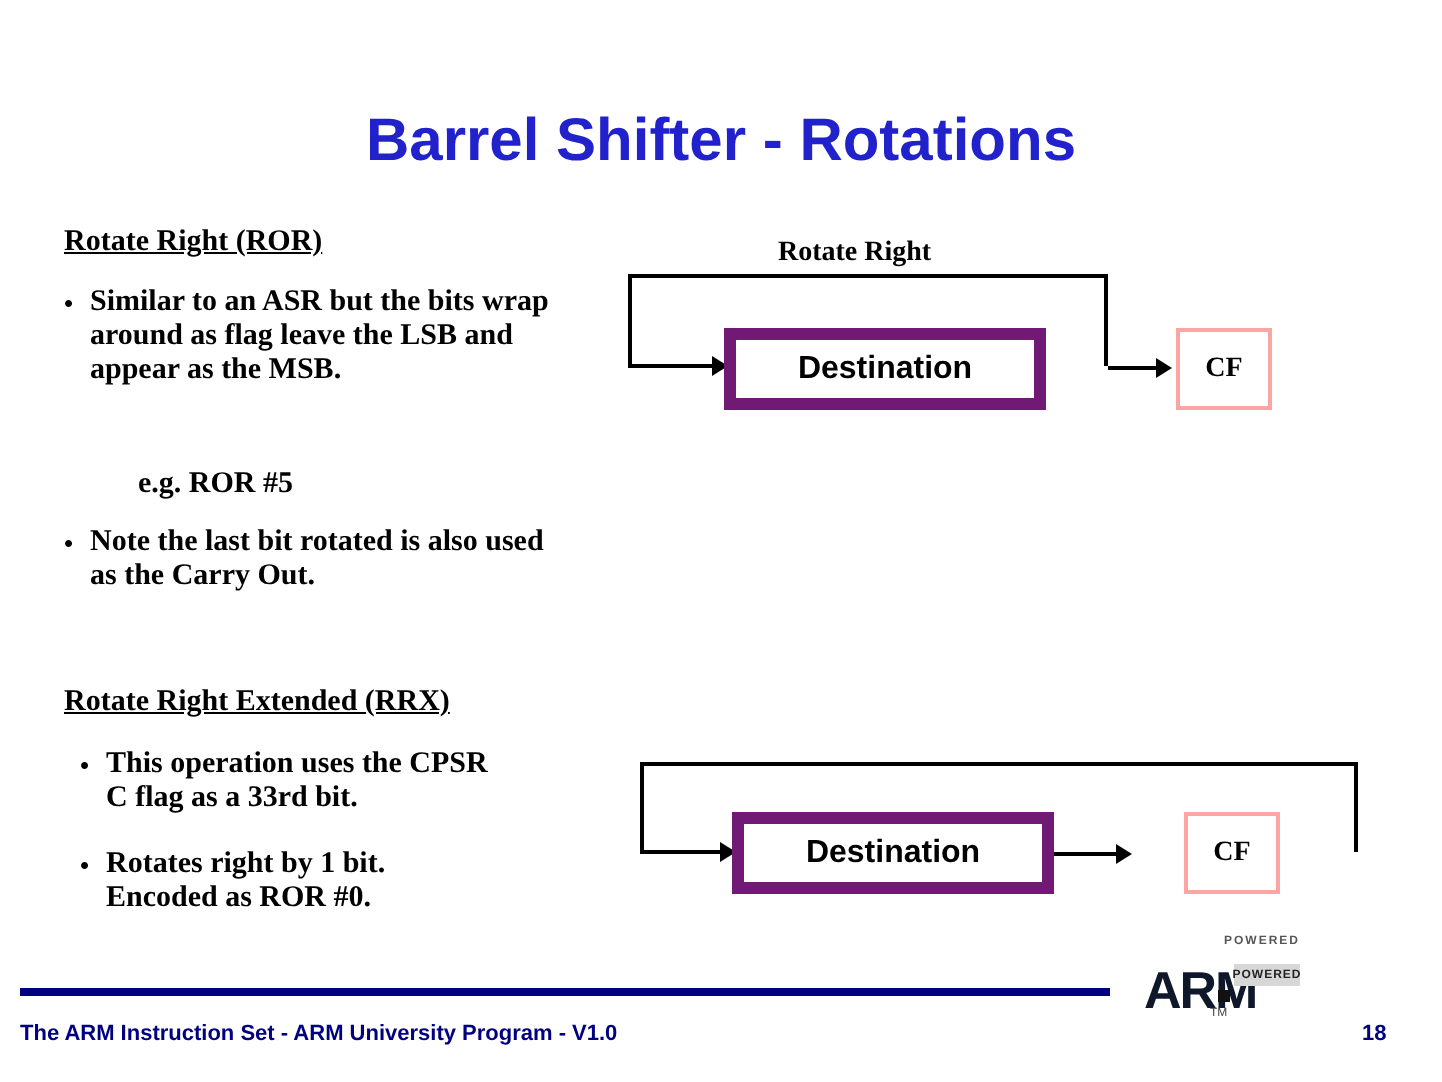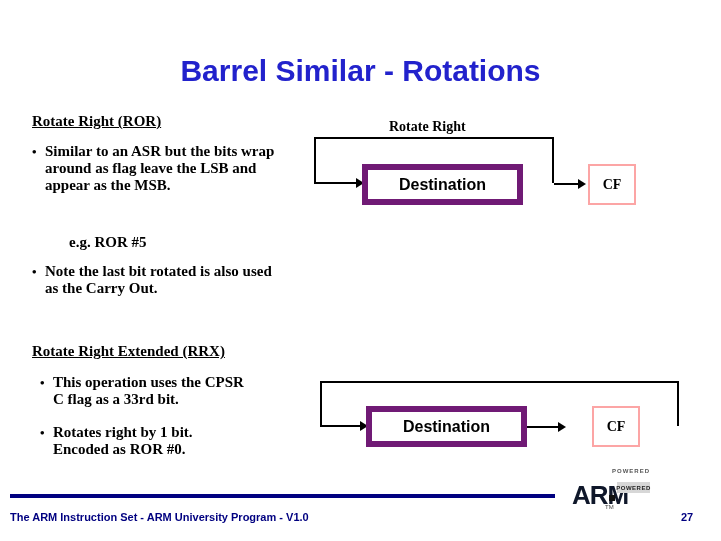--- a/index.html
+++ b/index.html
@@ -209,21 +209,21 @@
     font-family: "Liberation Sans", sans-serif;
     font-size: 6px;
     color: #444444;
   }
 </style>
 </head>
 <body>
 
 <div class="slide">
 
-  <div id="slide-title">Barrel Similar - Rotations</div>
+  <div id="slide-title">Barrel Shifter - Rotations</div>
 
   <div class="heading-underline" style="left:32px; top:113px;">Rotate Right (ROR)</div>
 
   <div class="bullet-block" style="left:32px; top:143px; width:250px;">
     <span class="bullet">•</span>
     <span class="btext">Similar to an ASR but the bits wrap around as flag leave the LSB and appear as the MSB.</span>
   </div>
 
   <div class="plain-bold" style="left:41px; top:234px;">e.g. ROR #5</div>
 
@@ -264,21 +264,21 @@
 
   <div class="destbox" style="left:366px; top:406px; width:161px; height:41px;">Destination</div>
 
   <div class="arrow-line" style="left:527px; top:426px; width:37px;"></div>
   <div class="arrow-head" style="left:558px; top:422px;"></div>
 
   <div class="cfbox" style="left:592px; top:406px; width:48px; height:41px;">CF</div>
 
   <div class="footer-rule"></div>
   <div id="footer-text">The ARM Instruction Set - ARM University Program - V1.0</div>
-  <div id="page-number">27</div>
+  <div id="page-number">18</div>
 
   <div class="arm-logo">
     <span class="powered">POWERED</span>
     <span class="armword">ARM</span>
     <span class="sq"></span>
     <span class="poweredbox">POWERED</span>
     <span class="tm">TM</span>
   </div>
 
 </div>

